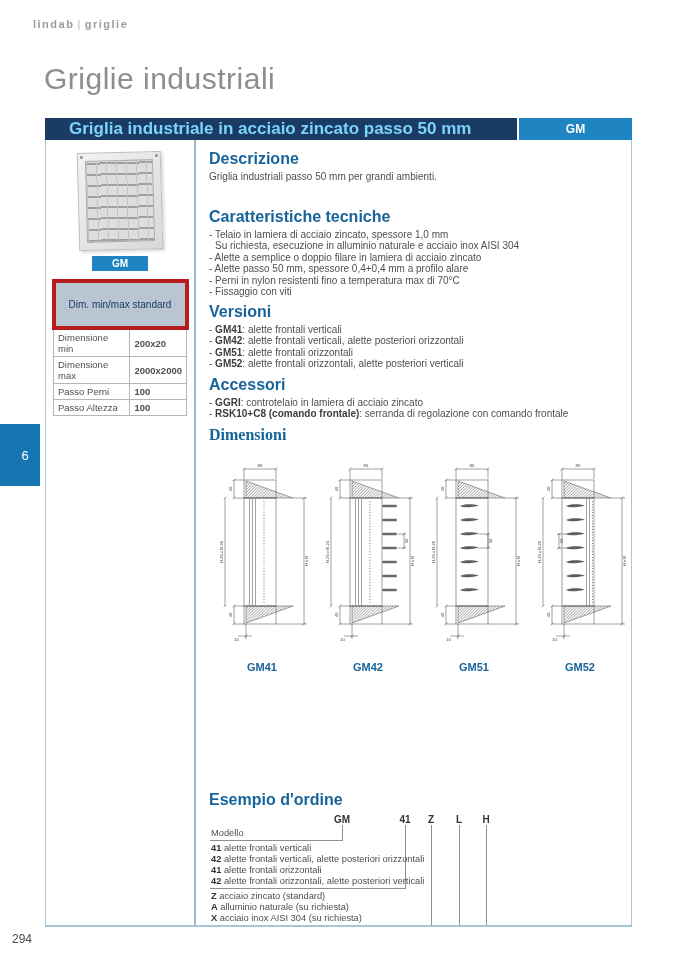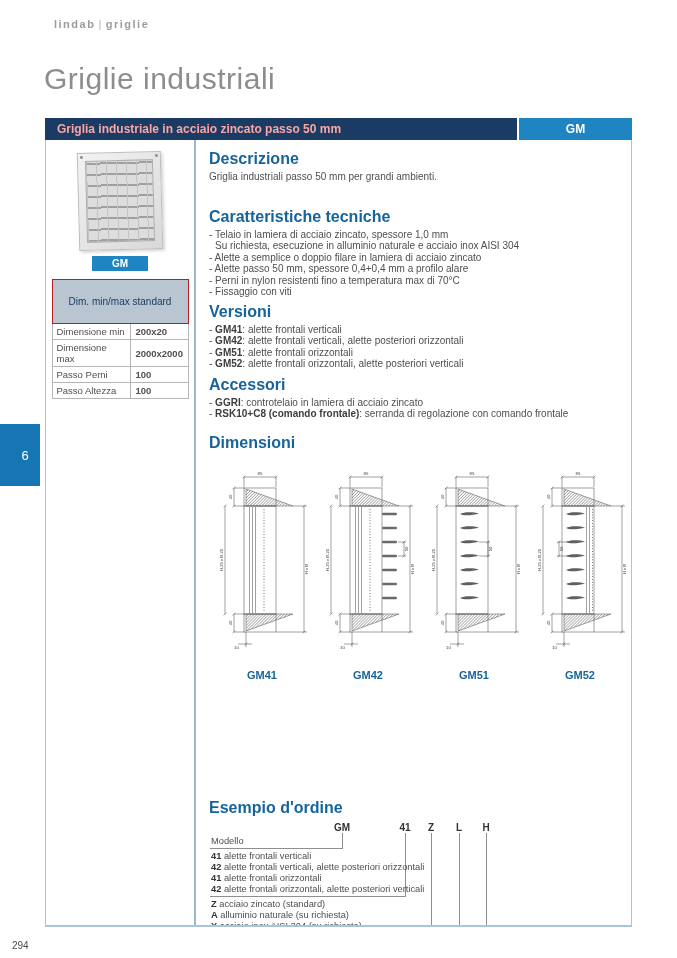--- a/index.html
+++ b/index.html
@@ -1,30 +1,30 @@
 <!DOCTYPE html>
 <html><head>
 <meta charset="utf-8">
 <style>
   * { margin:0; padding:0; box-sizing:border-box; }
   html,body { background:#ffffff; }
   body { font-family:"Liberation Sans", sans-serif; }
   .page { position:relative; width:677px; height:958px; background:#fff; overflow:hidden; }
 
   
-  .brandline { position:absolute; left:54px; top:18px; font-size:11px; font-weight:bold;
+  .brandline { position:absolute; left:33px; top:18px; font-size:11px; font-weight:bold;
                letter-spacing:1.5px; color:#9c9c9c; }
   .brand-sep { font-weight:normal; color:#b5b5b5; padding:0 3px; }
   .page-title { position:absolute; left:44px; top:62px; font-size:30px; font-weight:400;
                 color:#8d8d8d; letter-spacing:0.5px; }
 
   
   .titlebar { position:absolute; left:45px; top:118px; width:587px; height:22px; display:flex; }
-  .titlebar-main { flex:1; background:#1a3b63; color:#fca5a5; font-size:12px; font-weight:bold;
-                   line-height:22px; padding-left:12px; }
+  .titlebar-main { flex:1; background:#1a3b63; color:#7dd3fc; font-size:17px; font-weight:bold;
+                   line-height:22px; padding-left:24px; }
   .titlebar-code { width:113px; margin-left:2px; background:#1e84c2; color:#fff; font-size:12px;
                    font-weight:bold; line-height:22px; text-align:center; }
 
   
   .content-box { position:absolute; left:45px; top:140px; width:587px; height:787px;
                  border-left:1px solid #a7c6da; border-right:1px solid #a7c6da;
                  border-bottom:2px solid #a7c6da; }
   .col-divider { position:absolute; left:148px; top:0; bottom:0; width:2px; background:#9cb6ca; }
 
   
@@ -37,32 +37,32 @@
              repeating-linear-gradient(90deg,#c3c3c3 0 1px,transparent 1px 10px),
              repeating-linear-gradient(0deg,#9f9f9f 0 2px,#dddddd 2px 11px);
            border:1px solid #aeaeae; }
   .screw { position:absolute; width:3px; height:3px; border-radius:50%; background:#8e8e8e; top:2px; }
   .screw.left { left:2px; } .screw.right { right:2px; }
   .badge { width:56px; height:15px; margin:0 auto; background:#1e84c2; color:#fff;
            font-size:10px; font-weight:bold; text-align:center; line-height:15px; }
 
   .dim-table { width:137px; margin:8px auto 0 auto; border-collapse:collapse; font-size:9.5px; color:#4f4f4f; }
   .dim-table th { background:#b9c6d2; color:#1a3b63; font-weight:normal; font-size:10px;
-                  padding:16px 2px; border:1px solid #b91c1c; text-align:center; }
+                  padding:16px 2px; border:4px solid #b91c1c; text-align:center; }
   .dim-table td { border:1px solid #b5b5b5; padding:2px 4px; height:13px; }
   .dim-table td.val { width:42%;font-weight:bold; }
 
   
   .right-col { position:absolute; left:163px; top:0; width:424px; height:100%; overflow:hidden; }
   h2 { font-size:16px; color:#17649b; font-weight:bold; margin:0 0 3px 0; }
   .sec-desc h2 { margin-top:10px; }
   .sec-carat h2 { margin-top:25px; }
   .sec-vers h2 { margin-top:5px; }
   .sec-acc h2 { margin-top:6px; }
-  .sec-dims h2 { margin-top:14px; }
+  .sec-dims h2 { margin-top:6px;font-family:Liberation Serif, serif; }
   .sec-order h2 { margin-top:118px; }
   .bodyline { font-size:10px; color:#4f4f4f; line-height:11.5px; }
   .bodyline b { color:#3d3d3d; }
   .bodyline.indent { padding-left:6px; }
 
   
   .drawings { display:flex; margin-top:14px; }
   .drawing { width:25%; }
   .drawing svg { display:block; margin:0 auto; }
   .drawing-label { text-align:center; color:#17649b; font-weight:bold; font-size:11px; margin-top:9px; }
@@ -73,21 +73,21 @@
   .order svg.ol-lines { position:absolute; left:0; top:0; }
   .ol-code { position:absolute; top:0; width:26px; text-align:center; font-size:10px;
              font-weight:bold; color:#333; }
   .ol-line { position:absolute; left:2px; white-space:nowrap; }
   .ol-line b { color:#333; }
 
   
   .side-tab { position:absolute; left:0; top:424px; width:40px; height:62px; background:#1576b3;
               color:#fff; font-size:13px; display:flex; align-items:center; justify-content:center;
               padding-left:10px; }
-  .page-number { position:absolute; left:12px; top:932px; font-size:10px; color:#4a4a4a;margin-top:8px; }
+  .page-number { position:absolute; left:12px; top:932px; font-size:12px; color:#4a4a4a; }
 </style>
 </head>
 <body>
 
 <div class="page">
 
   <div class="brandline">
     <span>lindab</span><span class="brand-sep">|</span><span>griglie</span>
   </div>
 

